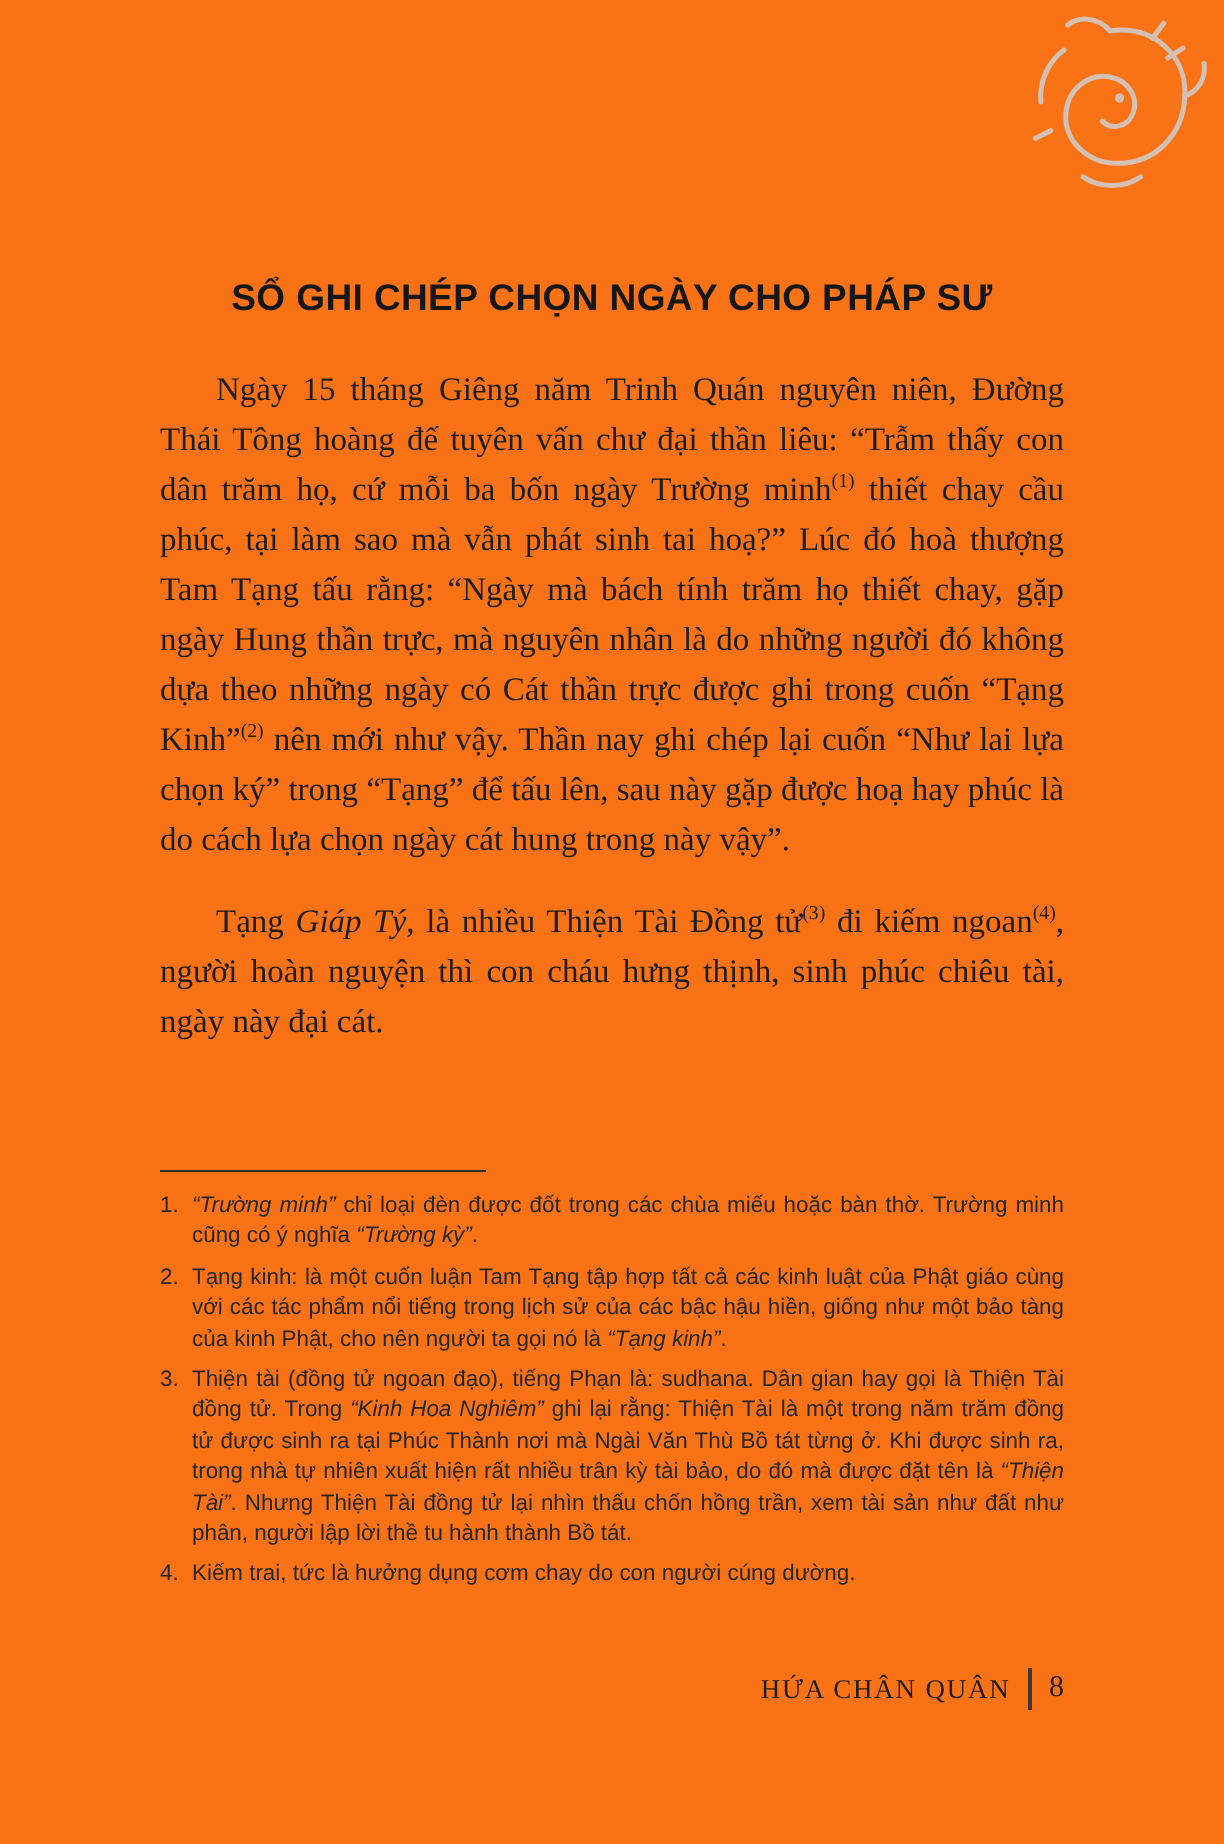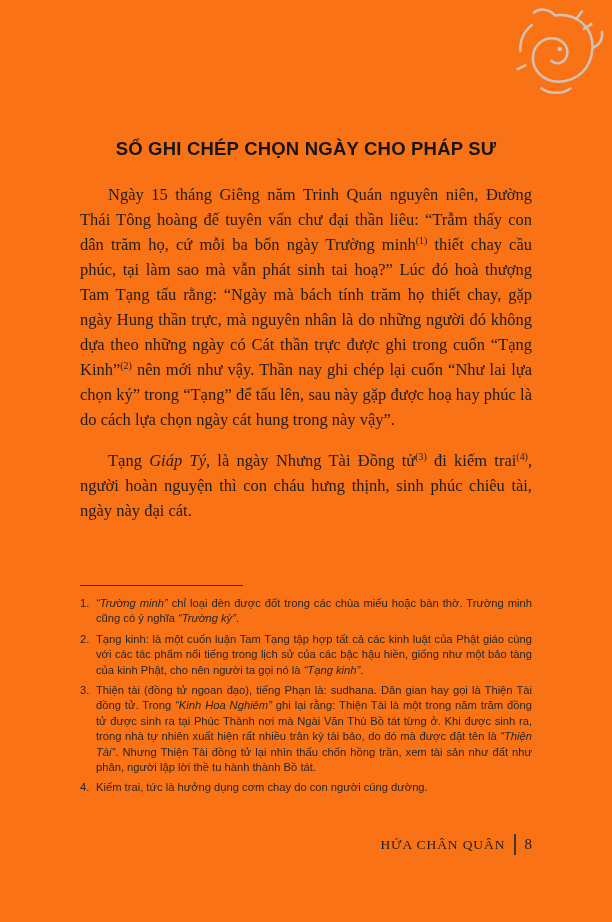--- a/index.html
+++ b/index.html
@@ -93,21 +93,21 @@
       <path d="M24 66 l-8 4"></path>
       <circle cx="60" cy="49" r="2.4" fill="#cfcfcf" stroke="none"></circle>
     </svg>
   </div>
 
   <div class="content">
 
     <h1 class="title">SỔ GHI CHÉP CHỌN NGÀY CHO PHÁP SƯ</h1>
 
     <p class="body-para"><span>Ngày 15 tháng Giêng năm Trinh Quán nguyên niên, Đường Thái Tông hoàng đế tuyên vấn chư đại thần liêu: “Trẫm thấy con dân trăm họ, cứ mỗi ba bốn ngày Trường minh</span><sup>(1)</sup><span> thiết chay cầu phúc, tại làm sao mà vẫn phát sinh tai hoạ?” Lúc đó hoà thượng Tam Tạng tấu rằng: “Ngày mà bách tính trăm họ thiết chay, gặp ngày Hung thần trực, mà nguyên nhân là do những người đó không dựa theo những ngày có Cát thần trực được ghi trong cuốn “Tạng Kinh”</span><sup>(2)</sup><span> nên mới như vậy. Thần nay ghi chép lại cuốn “Như lai lựa chọn ký” trong “Tạng” để tấu lên, sau này gặp được hoạ hay phúc là do cách lựa chọn ngày cát hung trong này vậy”.</span></p>
-    <p class="body-para"><span>Tạng </span><span class="run-italic">Giáp Tý</span><span>, là ngày Nhưng Tài Đồng tử</span><sup>(3)</sup><span> đi kiếm trai</span><sup>(4)</sup><span>, người hoàn nguyện thì con cháu hưng thịnh, sinh phúc chiêu tài, ngày này đại cát.</span></p>
+    <p class="body-para"><span>Tạng </span><span class="run-italic">Giáp Tý</span><span>, là nhiều Thiện Tài Đồng tử</span><sup>(3)</sup><span> đi kiếm ngoan</span><sup>(4)</sup><span>, người hoàn nguyện thì con cháu hưng thịnh, sinh phúc chiêu tài, ngày này đại cát.</span></p>
 
     <div class="footnotes">
       <hr class="footnote-rule">
 
       <div class="footnote">
         <span class="fn-num">1.</span>
         <span class="fn-text"><span class="run-italic">“Trường minh”</span><span> chỉ loại đèn được đốt trong các chùa miếu hoặc bàn thờ. Trường minh cũng có ý nghĩa </span><span class="run-italic">“Trường kỳ”</span><span>.</span></span>
       </div>
       <div class="footnote">
         <span class="fn-num">2.</span>

